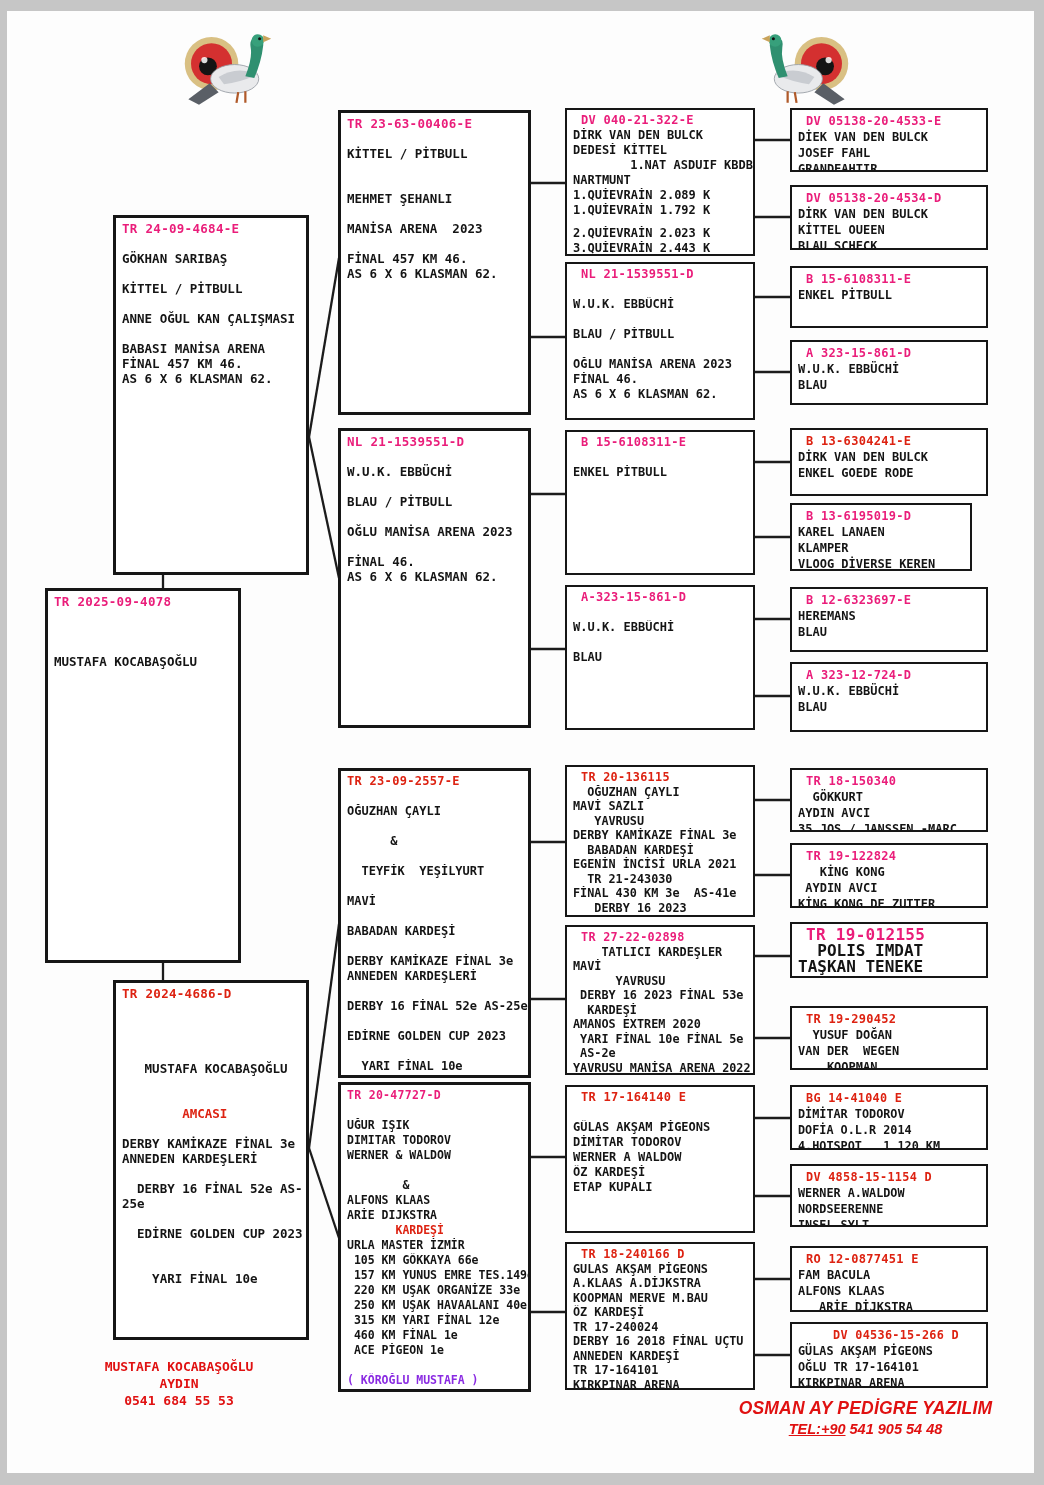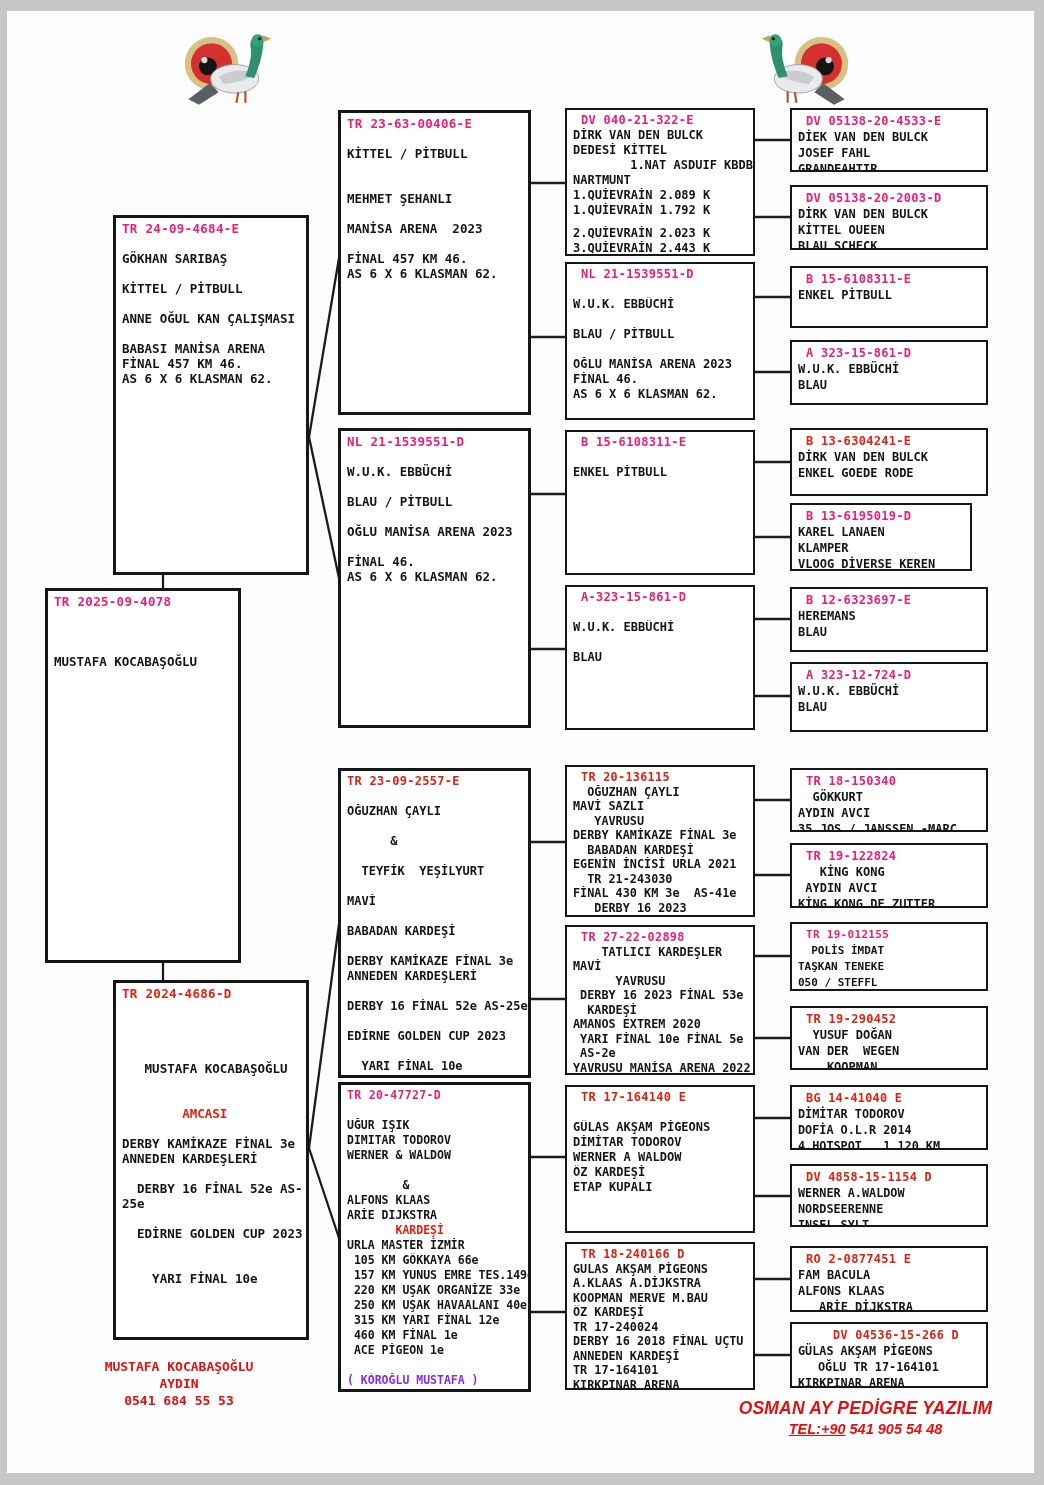--- a/index.html
+++ b/index.html
@@ -288,21 +288,21 @@
           <div class="bl" style="height: 14.5px; line-height: 14.5px;">TR 17-164101</div>
           <div class="bl" style="height: 14.5px; line-height: 14.5px;">KIRKPINAR ARENA</div>
         </div>
         <div class="box g5" style="left: 790px; top: 108px; width: 198px; height: 64px; border-width: 2px; font-size: 12px;">
           <div class="bl id" style="height: 16px; line-height: 16px; color: rgb(234, 29, 122);">DV 05138-20-4533-E</div>
           <div class="bl" style="height: 16px; line-height: 16px;">DİEK VAN DEN BULCK</div>
           <div class="bl" style="height: 16px; line-height: 16px;">JOSEF FAHL</div>
           <div class="bl" style="height: 16px; line-height: 16px;">GRANDFAHTIR</div>
         </div>
         <div class="box g5" style="left: 790px; top: 185px; width: 198px; height: 65px; border-width: 2px; font-size: 12px;">
-          <div class="bl id" style="height: 16px; line-height: 16px; color: rgb(234, 29, 122);">DV 05138-20-2003-D</div>
+          <div class="bl id" style="height: 16px; line-height: 16px; color: rgb(234, 29, 122);">DV 05138-20-4534-D</div>
           <div class="bl" style="height: 16px; line-height: 16px;">DİRK VAN DEN BULCK</div>
           <div class="bl" style="height: 16px; line-height: 16px;">KİTTEL OUEEN</div>
           <div class="bl" style="height: 16px; line-height: 16px;">BLAU SCHECK</div>
         </div>
         <div class="box g5" style="left: 790px; top: 266px; width: 198px; height: 62px; border-width: 2px; font-size: 12px;">
           <div class="bl id" style="height: 16px; line-height: 16px; color: rgb(234, 29, 122);">B 15-6108311-E</div>
           <div class="bl" style="height: 16px; line-height: 16px;">ENKEL PİTBULL</div>
         </div>
         <div class="box g5" style="left: 790px; top: 340px; width: 198px; height: 65px; border-width: 2px; font-size: 12px;">
           <div class="bl id" style="height: 16px; line-height: 16px; color: rgb(234, 29, 122);">A 323-15-861-D</div>
@@ -335,21 +335,21 @@
           <div class="bl" style="height: 16px; line-height: 16px;">  GÖKKURT</div>
           <div class="bl" style="height: 16px; line-height: 16px;">AYDIN AVCI</div>
           <div class="bl" style="height: 16px; line-height: 16px;">35 JOS / JANSSEN -MARC</div>
         </div>
         <div class="box g5" style="left: 790px; top: 843px; width: 198px; height: 65px; border-width: 2px; font-size: 12px;">
           <div class="bl id" style="height: 16px; line-height: 16px; color: rgb(234, 29, 122);">TR 19-122824</div>
           <div class="bl" style="height: 16px; line-height: 16px;">   KİNG KONG</div>
           <div class="bl" style="height: 16px; line-height: 16px;"> AYDIN AVCI</div>
           <div class="bl" style="height: 16px; line-height: 16px;">KİNG KONG DE ZUTTER</div>
         </div>
-        <div class="box g5" style="left: 790px; top: 922px; width: 198px; height: 69px; border-width: 2px; font-size: 11px;">
+        <div class="box g5" style="left: 790px; top: 922px; width: 198px; height: 56px; border-width: 2px; font-size: 16px;">
           <div class="bl id" style="height: 16px; line-height: 16px; color: rgb(234, 29, 122);">TR 19-012155</div>
           <div class="bl" style="height: 16px; line-height: 16px;">  POLİS İMDAT</div>
           <div class="bl" style="height: 16px; line-height: 16px;">TAŞKAN TENEKE</div>
           <div class="bl" style="height: 16px; line-height: 16px;">050 / STEFFL</div>
         </div>
         <div class="box g5" style="left: 790px; top: 1006px; width: 198px; height: 64px; border-width: 2px; font-size: 12px;">
           <div class="bl id" style="height: 16px; line-height: 16px; color: rgb(221, 34, 17);">TR 19-290452</div>
           <div class="bl" style="height: 16px; line-height: 16px;">  YUSUF DOĞAN</div>
           <div class="bl" style="height: 16px; line-height: 16px;">VAN DER  WEGEN</div>
           <div class="bl" style="height: 16px; line-height: 16px;">    KOOPMAN</div>
@@ -360,29 +360,29 @@
           <div class="bl" style="height: 16px; line-height: 16px;">DOFİA O.L.R 2014</div>
           <div class="bl" style="height: 16px; line-height: 16px;">4.HOTSPOT   1 120 KM</div>
         </div>
         <div class="box g5" style="left: 790px; top: 1164px; width: 198px; height: 63px; border-width: 2px; font-size: 11.8px;">
           <div class="bl id" style="height: 16px; line-height: 16px; color: rgb(221, 34, 17);">DV 4858-15-1154 D</div>
           <div class="bl" style="height: 16px; line-height: 16px;">WERNER A.WALDOW</div>
           <div class="bl" style="height: 16px; line-height: 16px;">NORDSEERENNE</div>
           <div class="bl" style="height: 16px; line-height: 16px;">INSEL SYLT</div>
         </div>
         <div class="box g5" style="left: 790px; top: 1246px; width: 198px; height: 66px; border-width: 2px; font-size: 12px;">
-          <div class="bl id" style="height: 16px; line-height: 16px; color: rgb(221, 34, 17);">RO 2-0877451 E</div>
+          <div class="bl id" style="height: 16px; line-height: 16px; color: rgb(221, 34, 17);">RO 12-0877451 E</div>
           <div class="bl" style="height: 16px; line-height: 16px;">FAM BACULA</div>
           <div class="bl" style="height: 16px; line-height: 16px;">ALFONS KLAAS</div>
           <div class="bl" style="height: 16px; line-height: 16px; margin-left: 21px;">ARİE DİJKSTRA</div>
         </div>
         <div class="box g5" style="left: 790px; top: 1322px; width: 198px; height: 66px; border-width: 2px; font-size: 11.8px;">
           <div class="bl id" style="height: 16px; line-height: 16px; color: rgb(221, 34, 17); text-align: center;">DV 04536-15-266 D</div>
           <div class="bl" style="height: 16px; line-height: 16px;">GÜLAS AKŞAM PİGEONS</div>
-          <div class="bl" style="height: 16px; line-height: 16px; margin-left: 20px;">OĞLU TR 17-164101</div>
+          <div class="bl" style="height: 16px; line-height: 16px;">OĞLU TR 17-164101</div>
           <div class="bl" style="height: 16px; line-height: 16px;">KIRKPINAR ARENA</div>
         </div>
       </div>
 
   <div class="fleft">
     <div>MUSTAFA KOCABAŞOĞLU</div>
     <div>AYDIN</div>
     <div>0541 684 55 53</div>
   </div>
 

